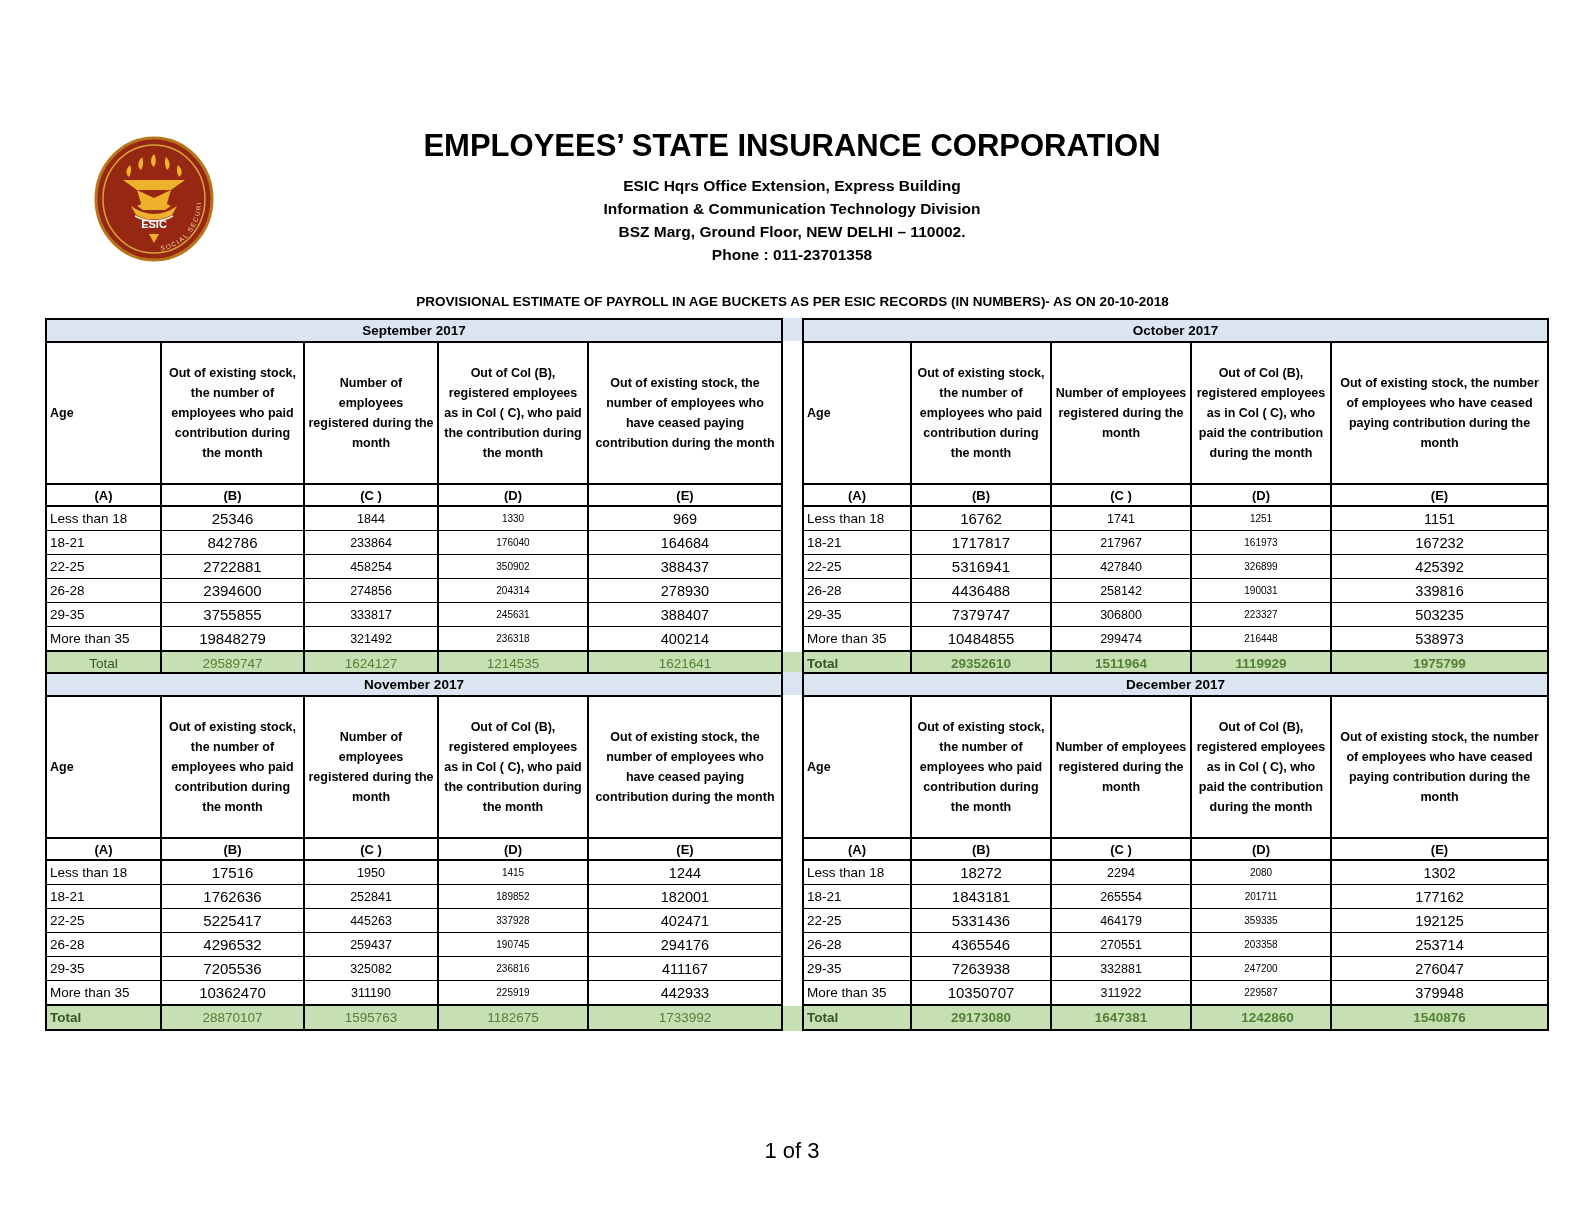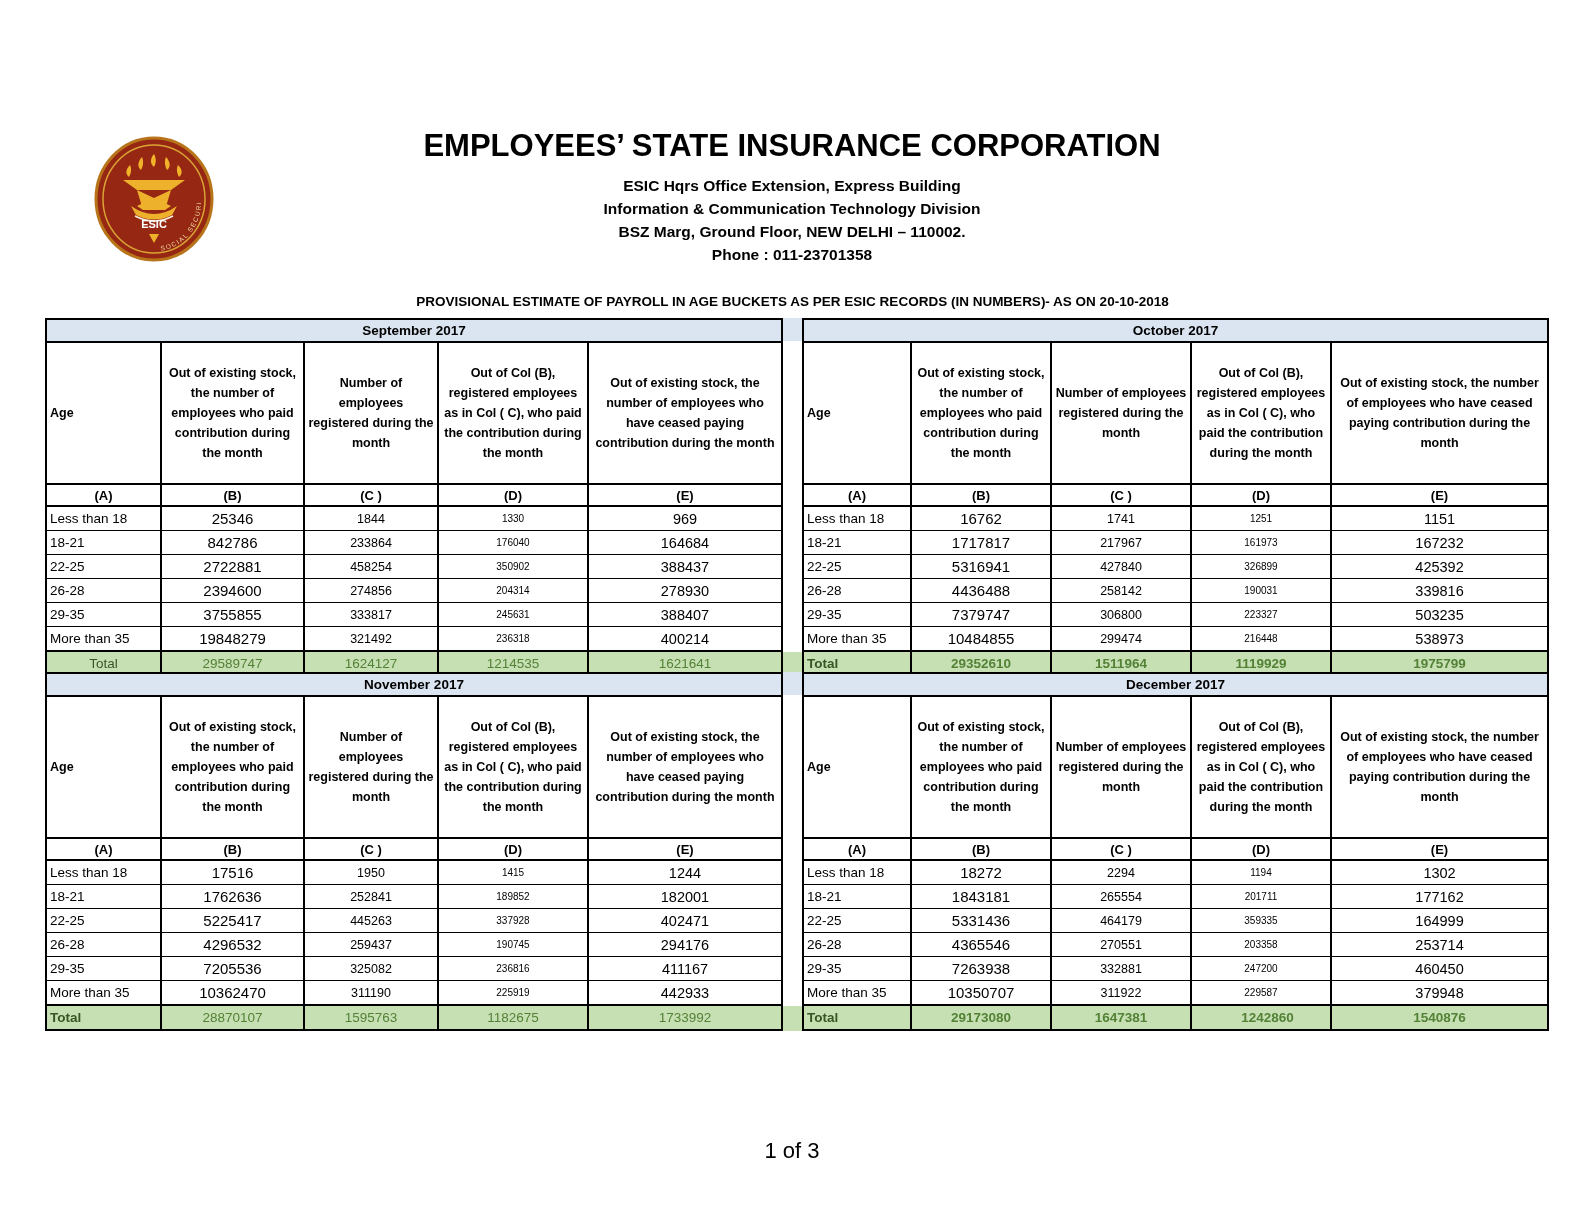--- a/index.html
+++ b/index.html
@@ -376,50 +376,50 @@
           <th>(C )</th>
           <th>(D)</th>
           <th>(E)</th>
         </tr>
       </thead>
       <tbody>
           <tr>
             <td class="age">Less than 18</td>
             <td class="num col-b">18272</td>
             <td class="num col-c">2294</td>
-            <td class="num col-d">1194</td>
+            <td class="num col-d">2080</td>
             <td class="num col-e">1302</td>
           </tr>
           <tr>
             <td class="age">18-21</td>
             <td class="num col-b">1843181</td>
             <td class="num col-c">265554</td>
             <td class="num col-d">201711</td>
             <td class="num col-e">177162</td>
           </tr>
           <tr>
             <td class="age">22-25</td>
             <td class="num col-b">5331436</td>
             <td class="num col-c">464179</td>
             <td class="num col-d">359335</td>
-            <td class="num col-e">164999</td>
+            <td class="num col-e">192125</td>
           </tr>
           <tr>
             <td class="age">26-28</td>
             <td class="num col-b">4365546</td>
             <td class="num col-c">270551</td>
             <td class="num col-d">203358</td>
             <td class="num col-e">253714</td>
           </tr>
           <tr>
             <td class="age">29-35</td>
             <td class="num col-b">7263938</td>
             <td class="num col-c">332881</td>
             <td class="num col-d">247200</td>
-            <td class="num col-e">460450</td>
+            <td class="num col-e">276047</td>
           </tr>
           <tr>
             <td class="age">More than 35</td>
             <td class="num col-b">10350707</td>
             <td class="num col-c">311922</td>
             <td class="num col-d">229587</td>
             <td class="num col-e">379948</td>
           </tr>
           <tr class="total-row">
             <td class="total-label" style="text-align: left; font-weight: bold;">Total</td>

